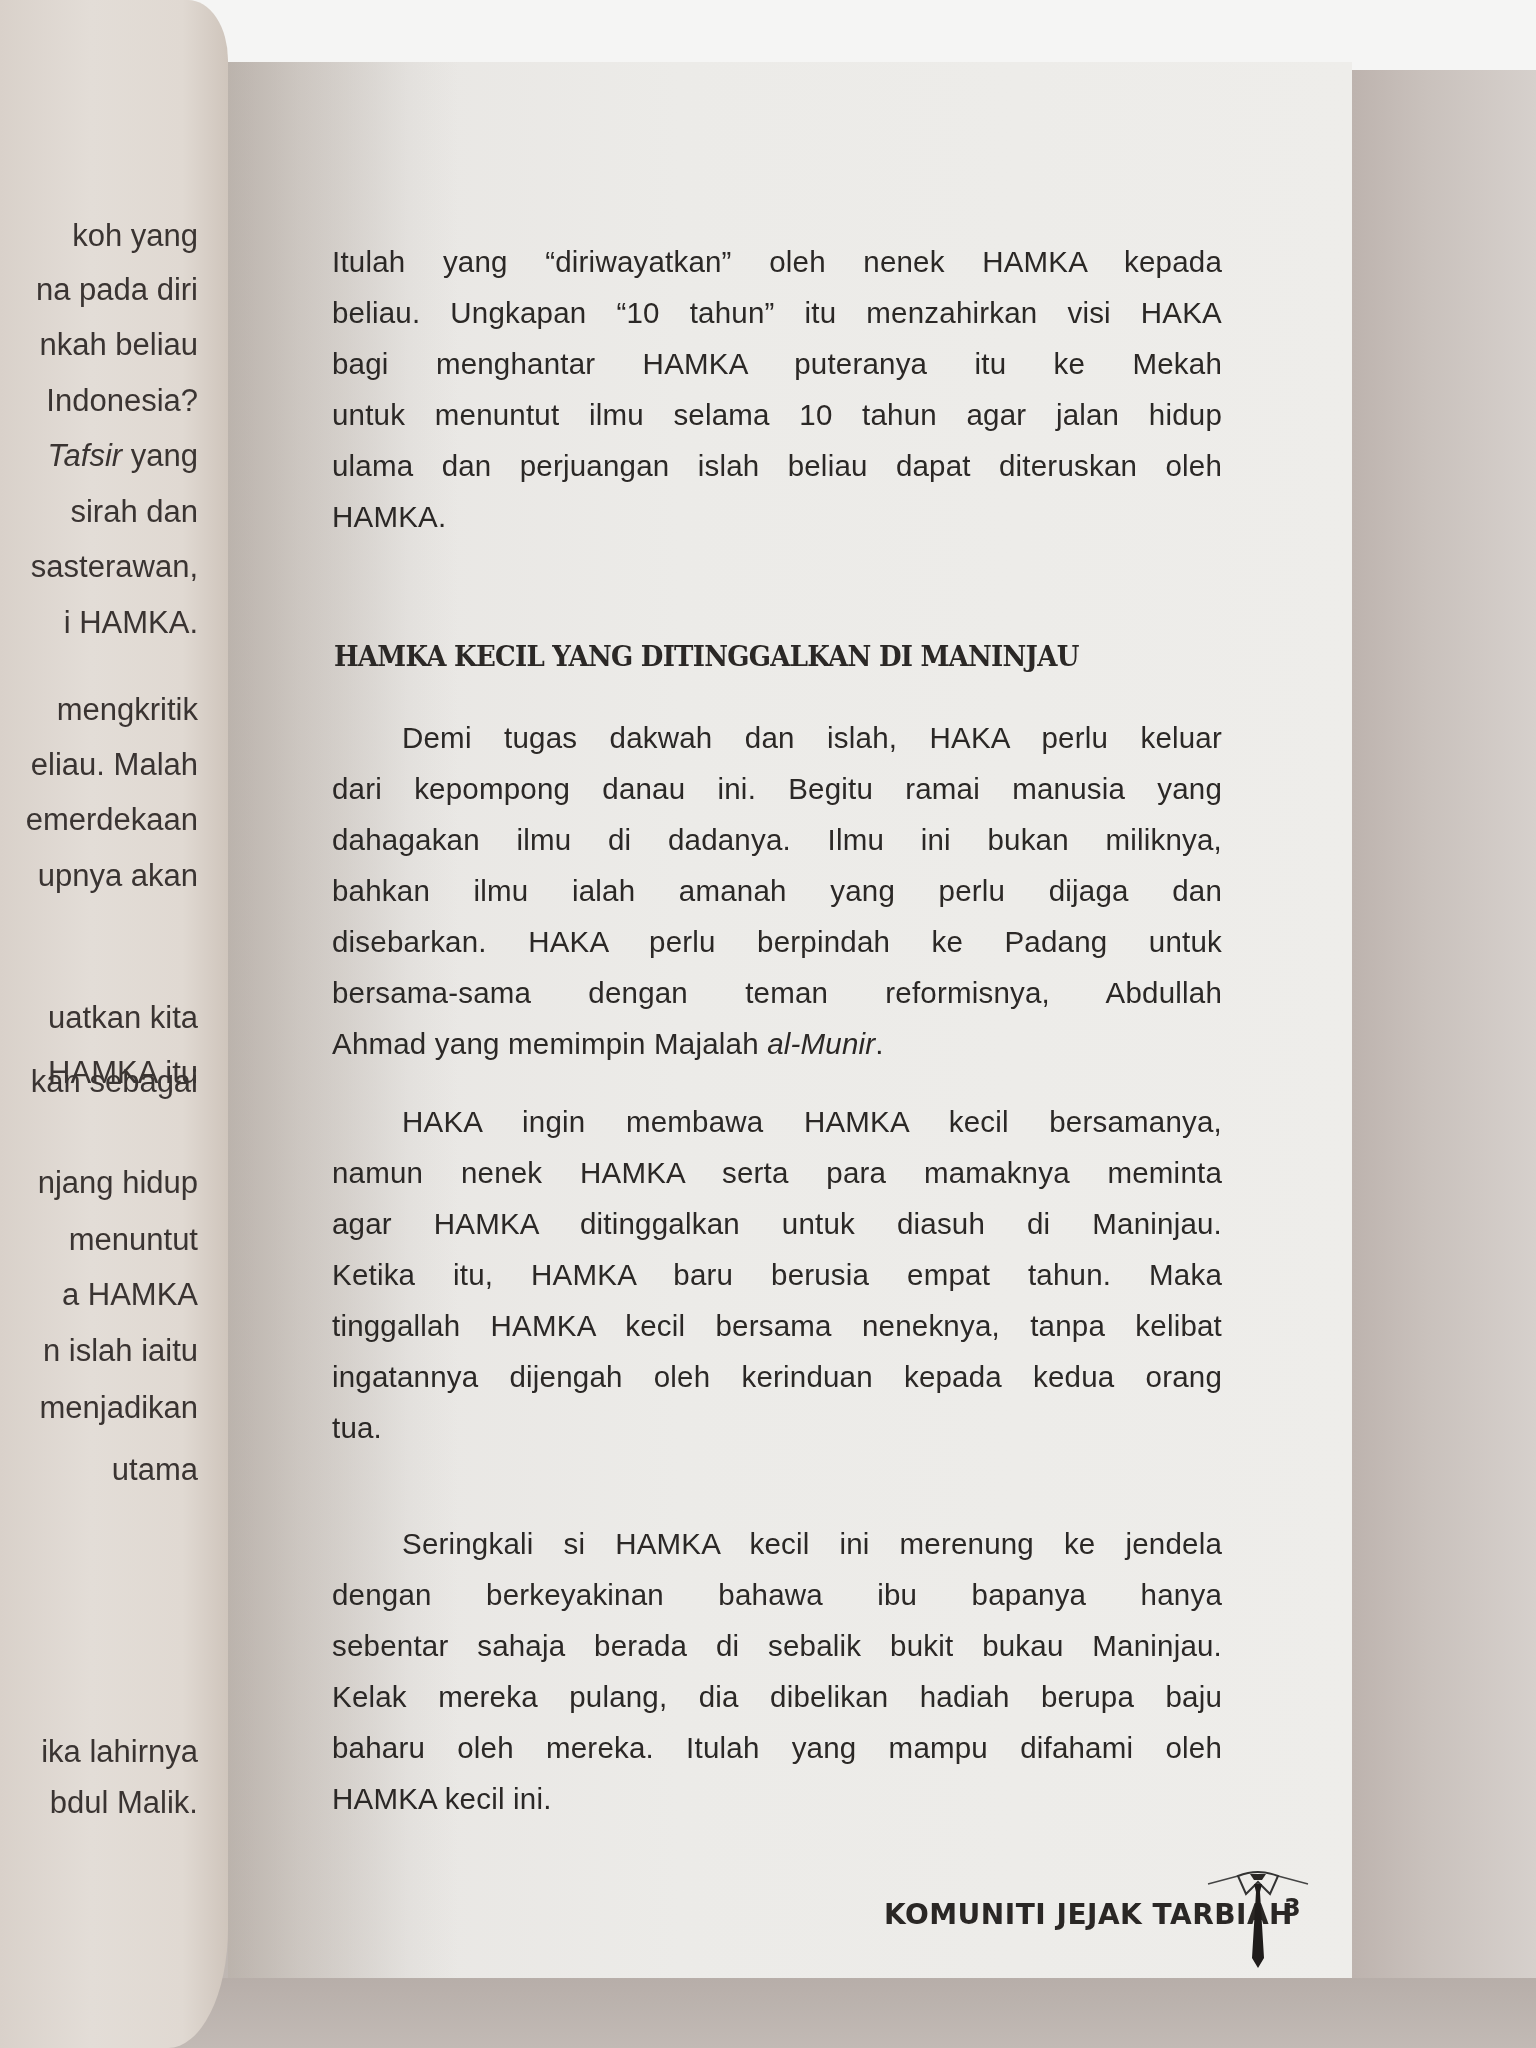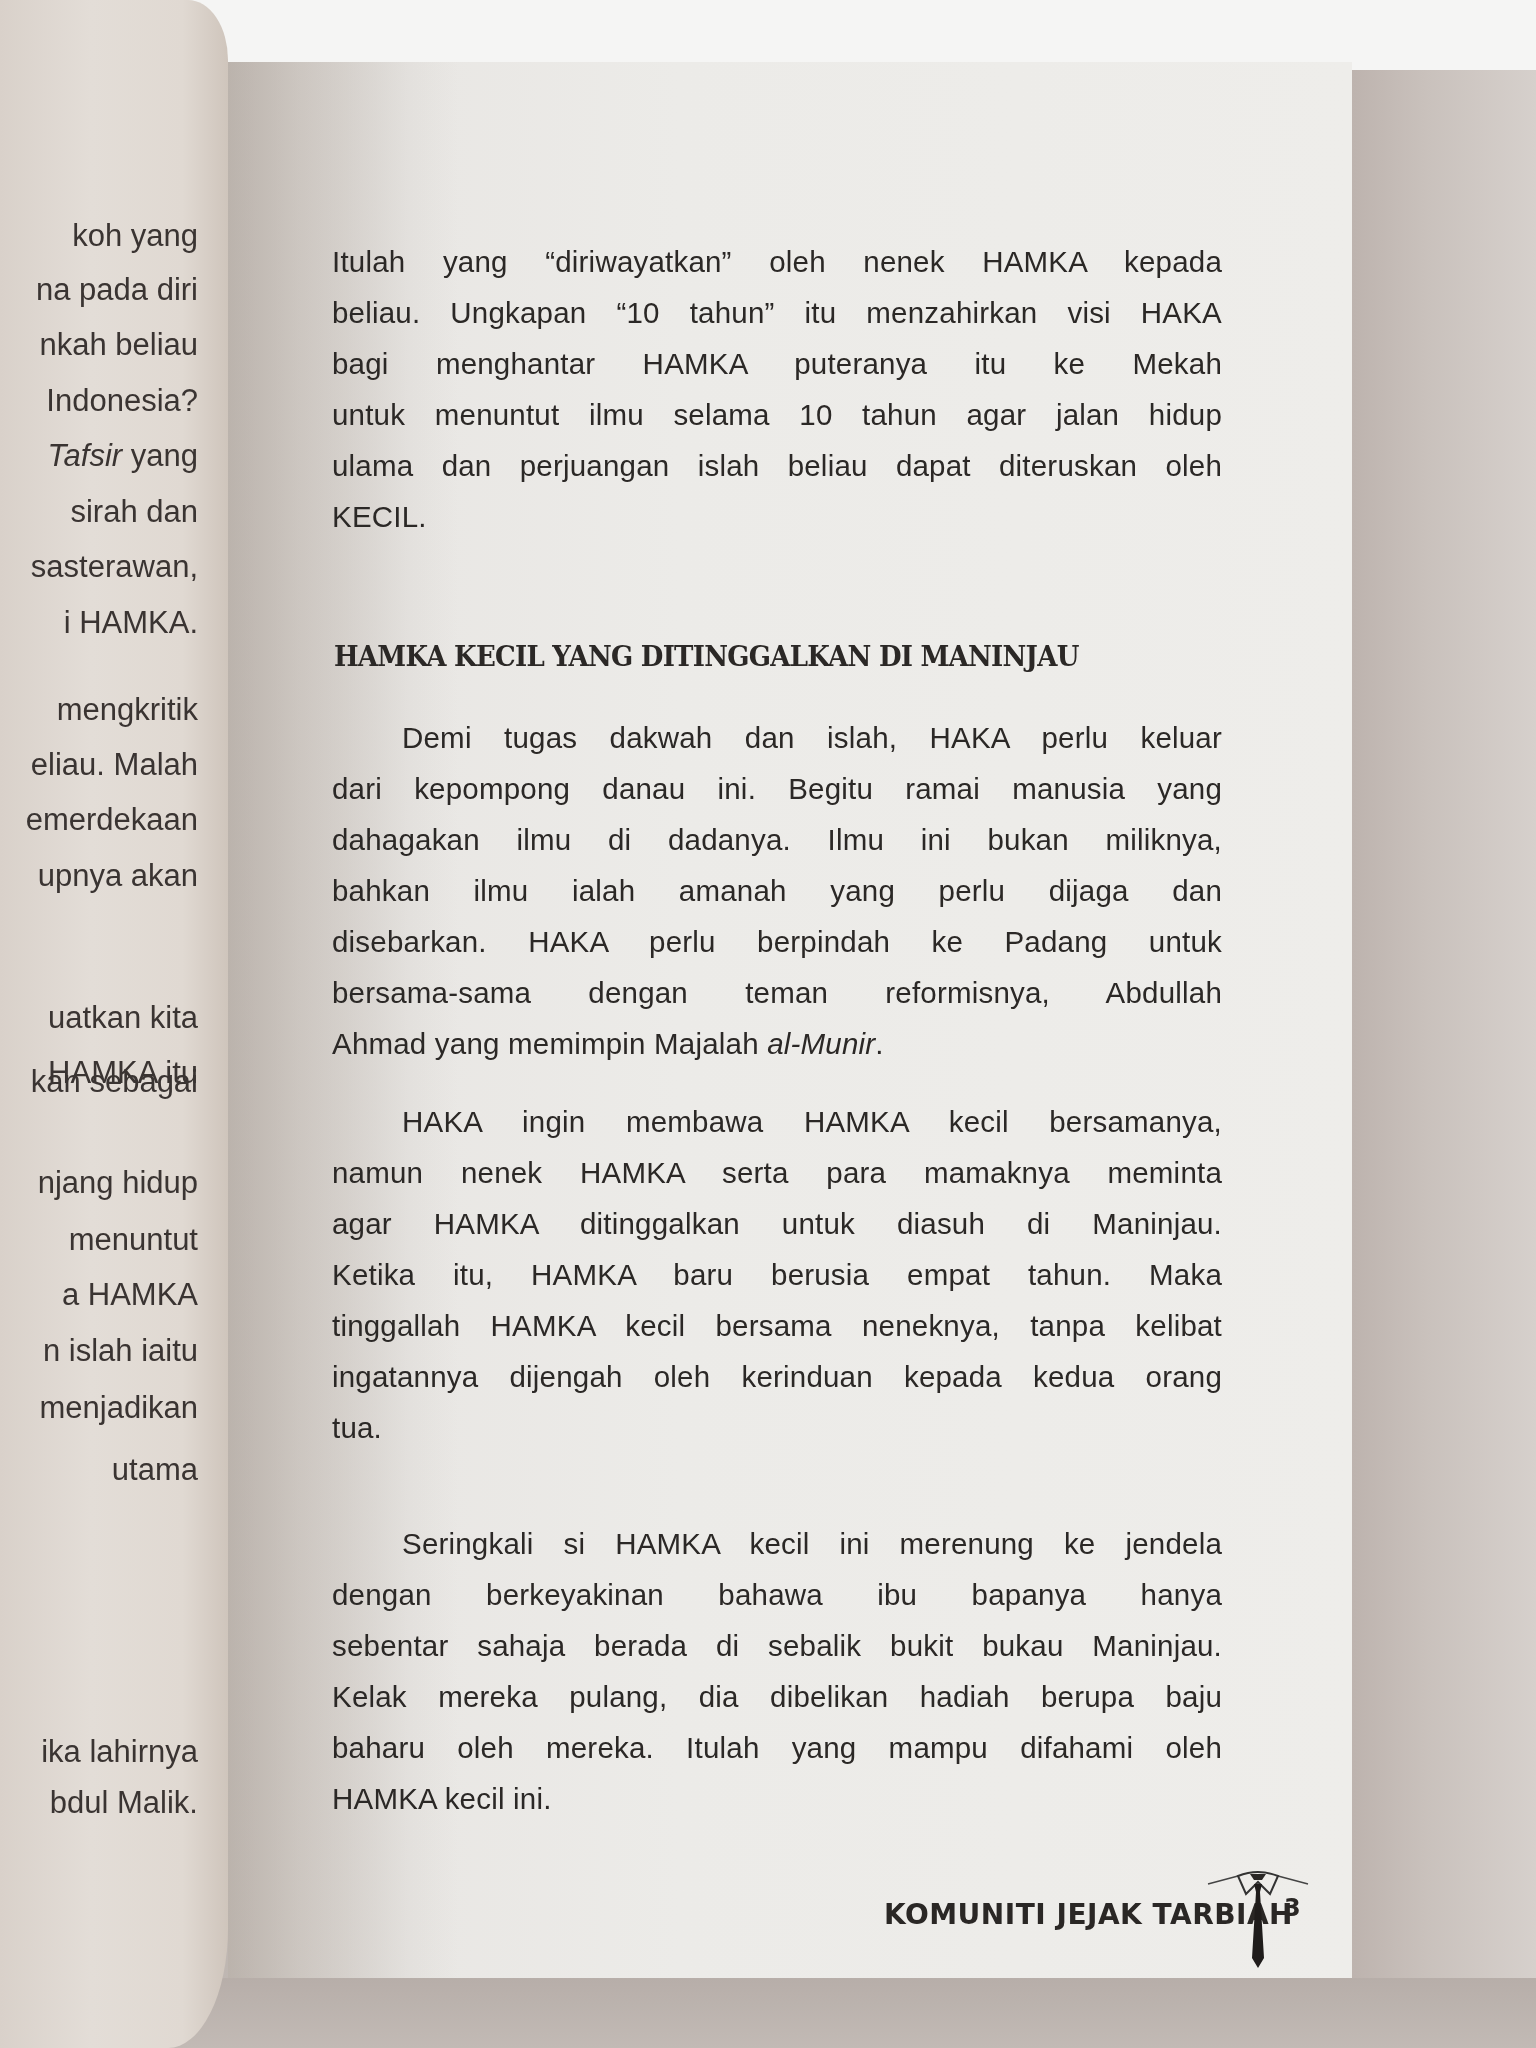--- a/index.html
+++ b/index.html
@@ -80,21 +80,21 @@
 <div class="page">
   <div class="shade"></div>
 </div>
 
 <div class="text" style="top:236px;">
   <span class="p-line just">Itulah yang “diriwayatkan” oleh nenek HAMKA kepada</span>
   <span class="p-line just">beliau. Ungkapan “10 tahun” itu menzahirkan visi HAKA</span>
   <span class="p-line just">bagi menghantar HAMKA puteranya itu ke Mekah</span>
   <span class="p-line just">untuk menuntut ilmu selama 10 tahun agar jalan hidup</span>
   <span class="p-line just">ulama dan perjuangan islah beliau dapat diteruskan oleh</span>
-  <span class="p-line left">KECIL.</span>
+  <span class="p-line left">HAMKA.</span>
 </div>
 
 <div class="heading">HAMKA KECIL YANG DITINGGALKAN DI MANINJAU</div>
 
 <div class="text" style="top:712px;">
   <span class="p-line just indent">Demi tugas dakwah dan islah, HAKA perlu keluar</span>
   <span class="p-line just">dari kepompong danau ini. Begitu ramai manusia yang</span>
   <span class="p-line just">dahagakan ilmu di dadanya. Ilmu ini bukan miliknya,</span>
   <span class="p-line just">bahkan ilmu ialah amanah yang perlu dijaga dan</span>
   <span class="p-line just">disebarkan. HAKA perlu berpindah ke Padang untuk</span>

